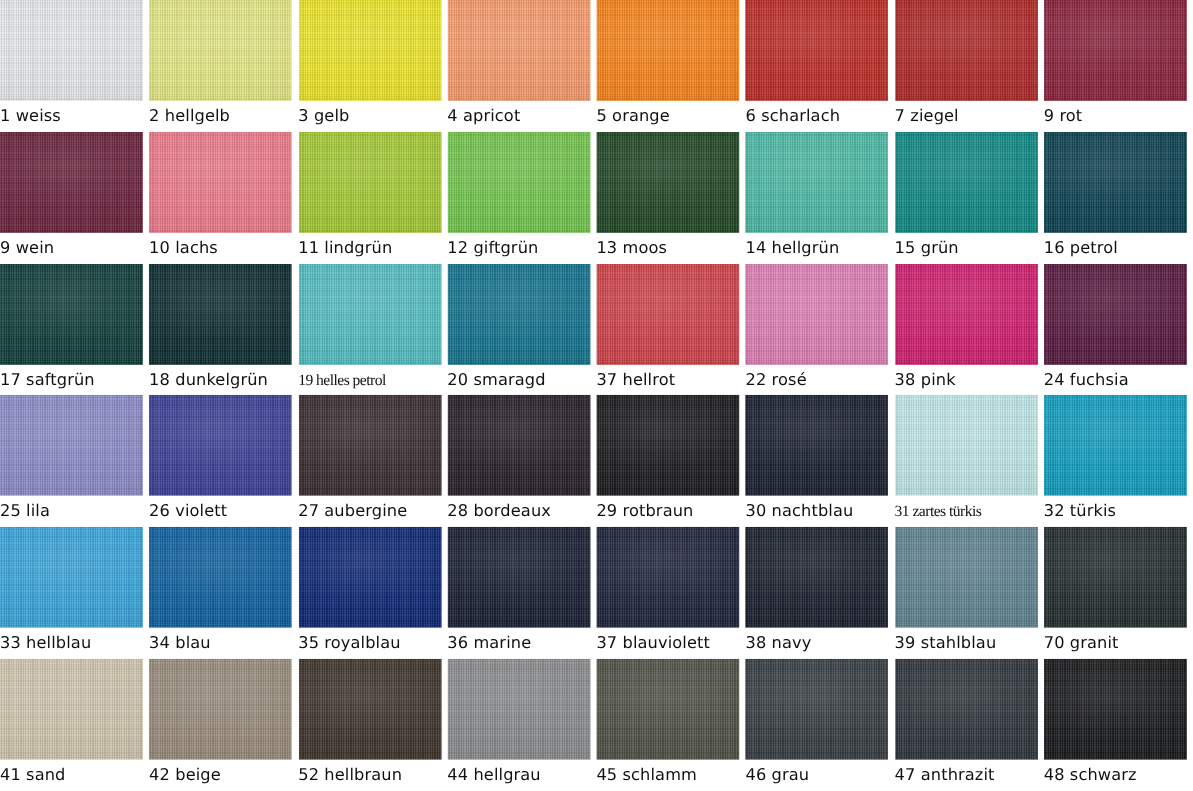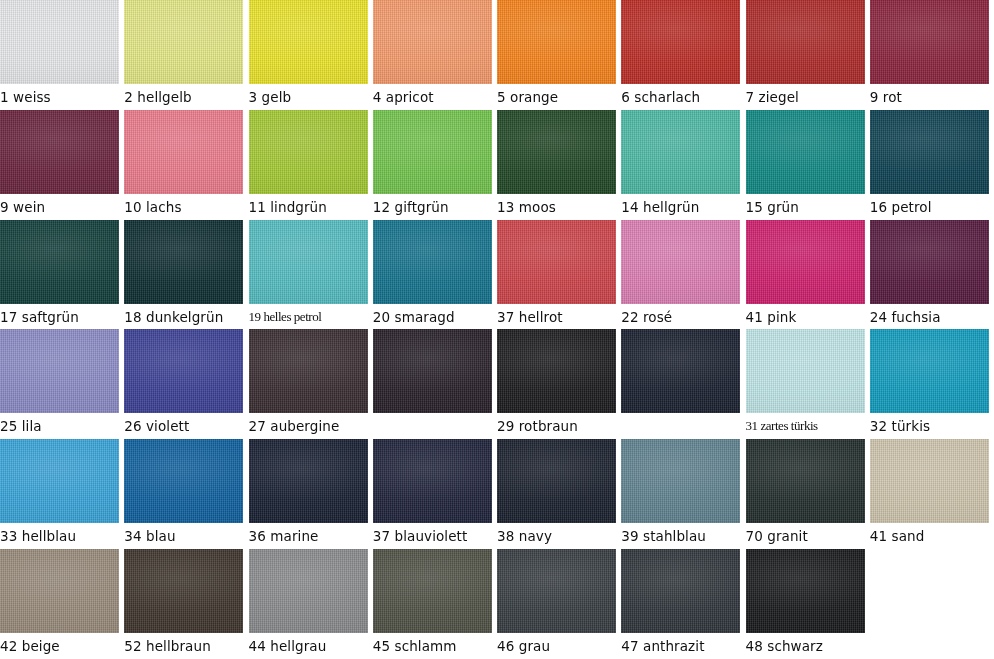--- a/index.html
+++ b/index.html
@@ -180,65 +180,71 @@
     <div class="swatch-cell">
       <div class="swatch-chip" title="21 hellrot" style="background: rgb(205, 65, 71);"></div>
       <div class="swatch-label">37 hellrot</div>
     </div>
     <div class="swatch-cell">
       <div class="swatch-chip" title="22 rosé" style="background: rgb(221, 126, 180);"></div>
       <div class="swatch-label">22 rosé</div>
     </div>
     <div class="swatch-cell">
       <div class="swatch-chip" title="23 pink" style="background: rgb(207, 28, 108);"></div>
-      <div class="swatch-label">41 pink</div>
+      <div class="swatch-label">38 pink</div>
     </div>
     <div class="swatch-cell">
       <div class="swatch-chip" title="24 fuchsia" style="background: rgb(85, 23, 60);"></div>
       <div class="swatch-label">24 fuchsia</div>
     </div>
     <div class="swatch-cell">
       <div class="swatch-chip" title="25 lila" style="background: rgb(138, 138, 198);"></div>
       <div class="swatch-label">25 lila</div>
     </div>
     <div class="swatch-cell">
       <div class="swatch-chip" title="26 violett" style="background: rgb(57, 61, 148);"></div>
       <div class="swatch-label">26 violett</div>
     </div>
     <div class="swatch-cell">
       <div class="swatch-chip" title="27 aubergine" style="background: rgb(54, 42, 46);"></div>
       <div class="swatch-label">27 aubergine</div>
     </div>
     <div class="swatch-cell">
       <div class="swatch-chip" title="28 bordeaux" style="background: rgb(36, 28, 38);"></div>
+      <div class="swatch-label">28 bordeaux</div>
     </div>
     <div class="swatch-cell">
       <div class="swatch-chip" title="29 rotbraun" style="background: rgb(24, 23, 26);"></div>
       <div class="swatch-label">29 rotbraun</div>
     </div>
     <div class="swatch-cell">
       <div class="swatch-chip" title="30 nachtblau" style="background: rgb(22, 29, 44);"></div>
+      <div class="swatch-label">30 nachtblau</div>
     </div>
     <div class="swatch-cell">
       <div class="swatch-chip" title="31 zartes türkis" style="background: rgb(191, 230, 231);"></div>
       <div class="swatch-label tight">31 zartes türkis</div>
     </div>
     <div class="swatch-cell">
       <div class="swatch-chip" title="32 türkis" style="background: rgb(14, 156, 190);"></div>
       <div class="swatch-label">32 türkis</div>
     </div>
     <div class="swatch-cell">
       <div class="swatch-chip" title="33 hellblau" style="background: rgb(54, 163, 217);"></div>
       <div class="swatch-label">33 hellblau</div>
     </div>
     <div class="swatch-cell">
       <div class="swatch-chip" title="34 blau" style="background: rgb(11, 94, 158);"></div>
       <div class="swatch-label">34 blau</div>
     </div>
     <div class="swatch-cell">
+      <div class="swatch-chip" title="35 royalblau" style="background: rgb(10, 36, 114);"></div>
+      <div class="swatch-label">35 royalblau</div>
+    </div>
+    <div class="swatch-cell">
       <div class="swatch-chip" title="36 marine" style="background: rgb(20, 28, 47);"></div>
       <div class="swatch-label">36 marine</div>
     </div>
     <div class="swatch-cell">
       <div class="swatch-chip" title="37 blauviolett" style="background: rgb(27, 32, 56);"></div>
       <div class="swatch-label">37 blauviolett</div>
     </div>
     <div class="swatch-cell">
       <div class="swatch-chip" title="38 navy" style="background: rgb(22, 29, 42);"></div>
       <div class="swatch-label">38 navy</div>

